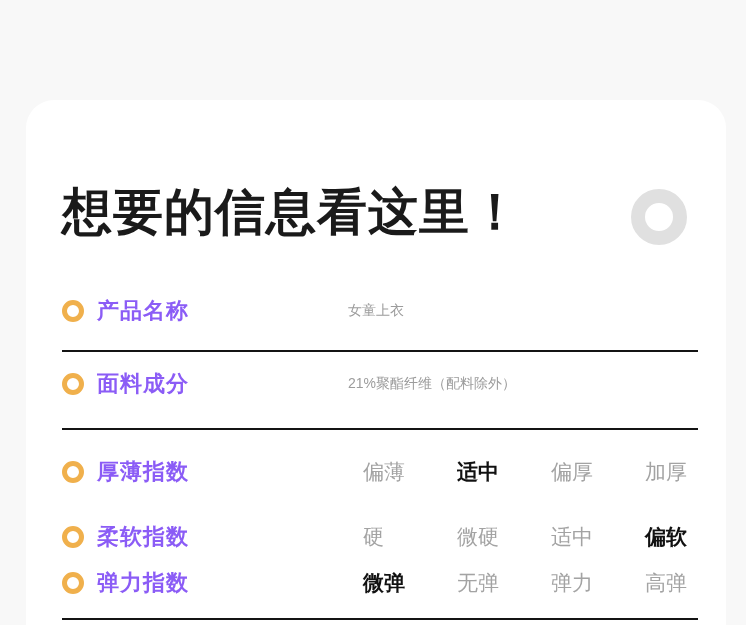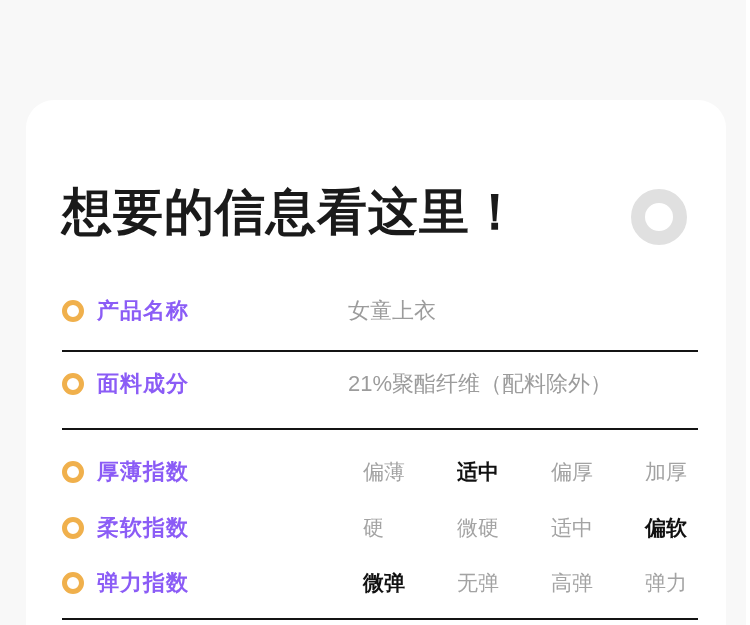--- a/index.html
+++ b/index.html
@@ -65,21 +65,21 @@
   .row-label {
     font-size: 22px;
     font-weight: 700;
     color: #8b5cf6;
     letter-spacing: 1px;
     white-space: nowrap;
   }
   .row-value {
     position: absolute;
     left: 286px;           
-    font-size: 22px;
+    font-size: 14px;
     color: #9c9c9c;
     white-space: nowrap;
   }
   .options {
     position: absolute;
     left: 301px;           
     display: grid;
     grid-template-columns: repeat(4, 94px);
   }
   .option {
@@ -98,21 +98,21 @@
     width: 636px;
     height: 2px;
     background: #141414;
   }
   
   .row-1 { top: 197px; }   
   .div-1 { top: 250px; }   
   .row-2 { top: 270px; }   
   .div-2 { top: 328px; }   
   .row-3 { top: 358px; }   
-  .row-4 { top: 414px; font-family: Liberation Serif, serif; }   
+  .row-4 { top: 423px; font-family: Liberation Serif, serif; }   
   .row-5 { top: 469px; }   
   .div-3 { top: 518px; }   
 </style>
 </head>
 <body>
 
 <div class="page">
   <div class="card">
 
     <h1 class="title">想要的信息看这里！</h1>
@@ -155,21 +155,21 @@
         <span class="option selected">偏软</span>
       </div>
     </div>
 
     <div class="row row-5">
       <span class="bullet"></span>
       <span class="row-label">弹力指数</span>
       <div class="options">
         <span class="option selected">微弹</span>
         <span class="option">无弹</span>
+        <span class="option">弹力</span>
         <span class="option">高弹</span>
-        <span class="option">弹力</span>
       </div>
     </div>
 
     <div class="divider div-3"></div>
 
   </div>
 </div>
 
 </body></html>

